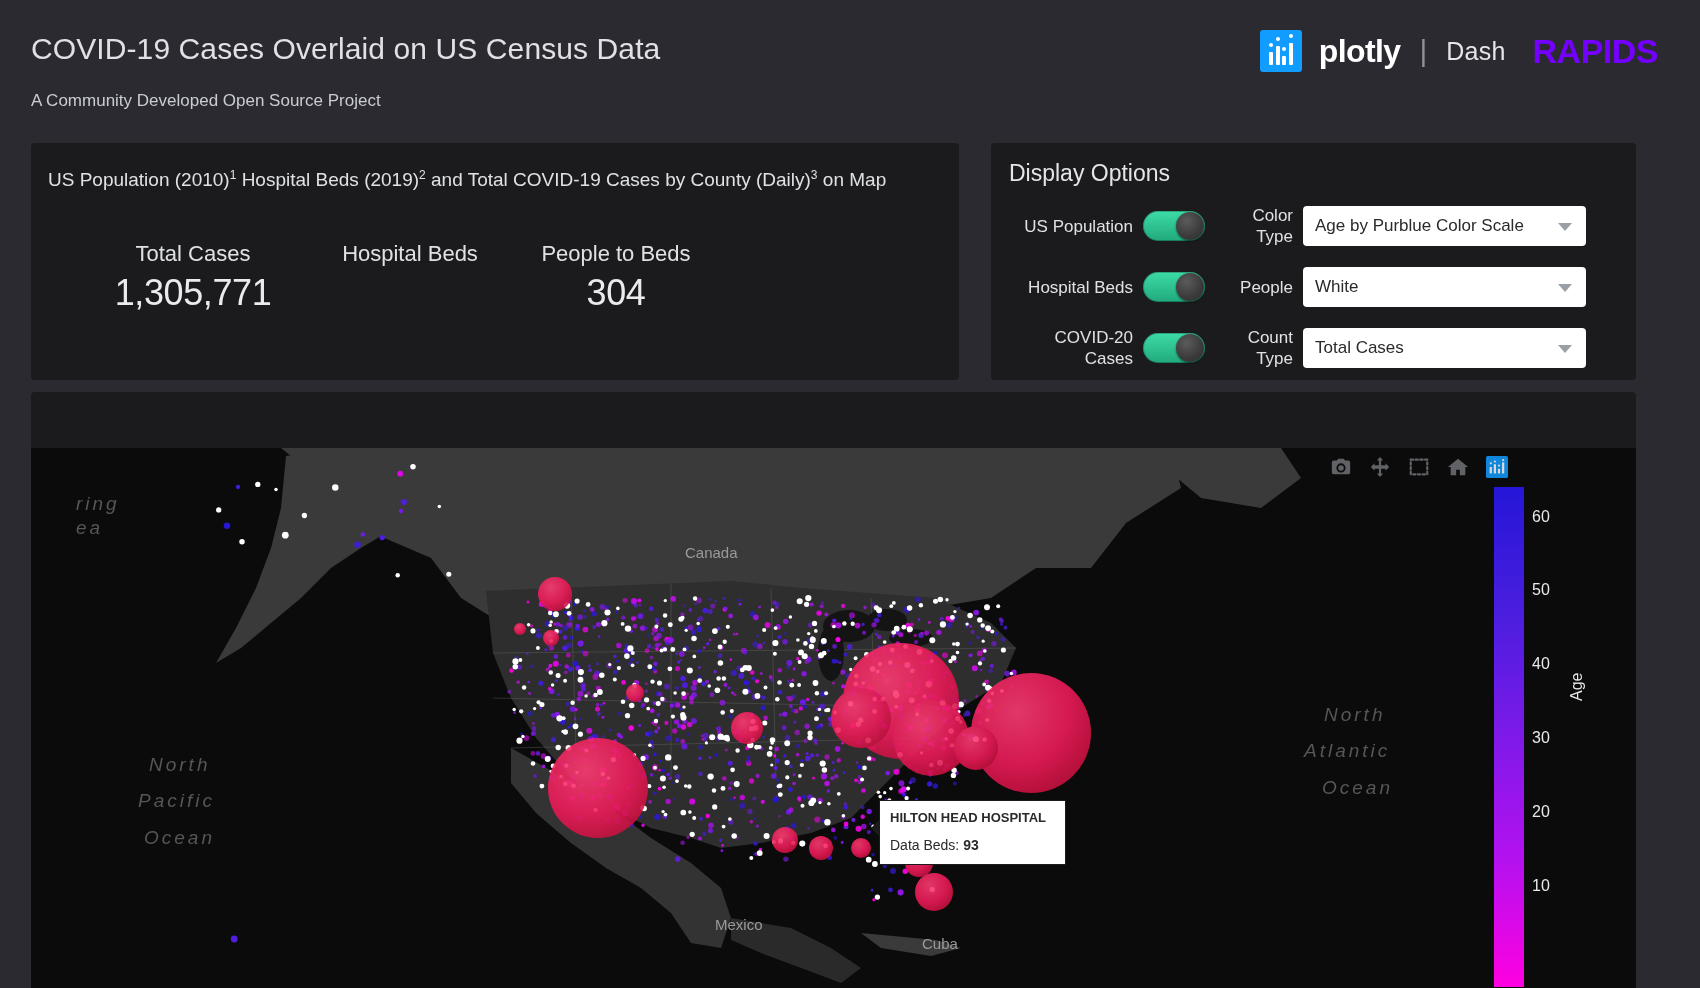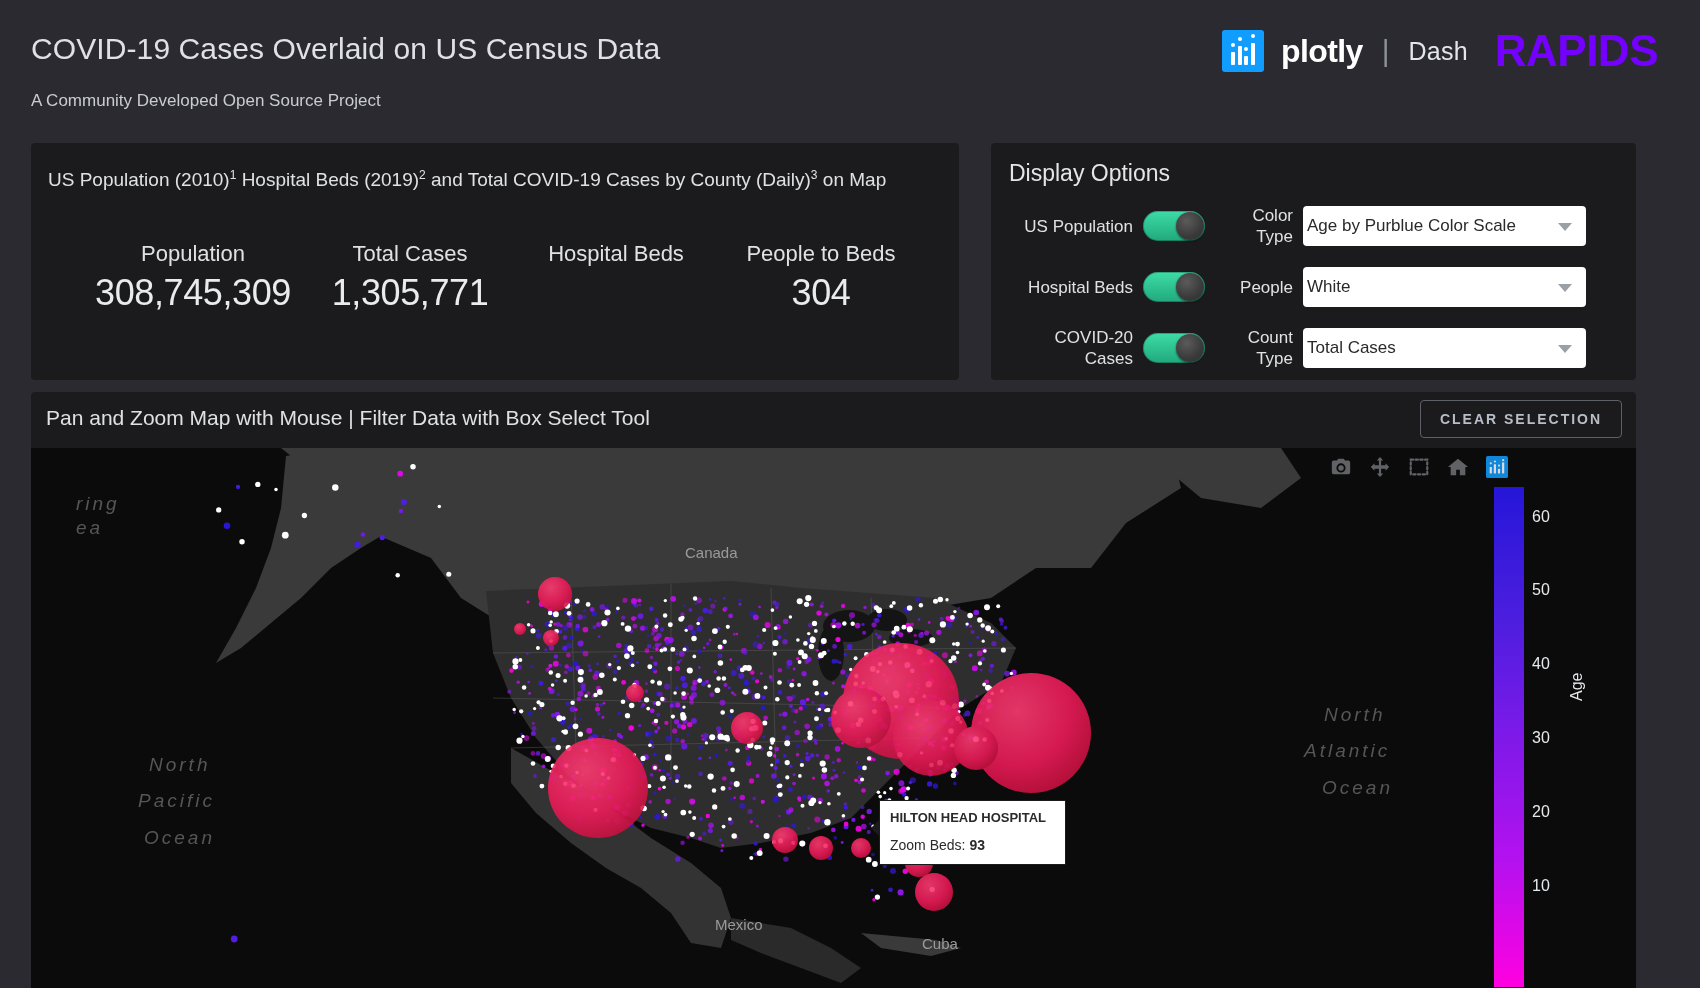--- a/index.html
+++ b/index.html
@@ -36,21 +36,21 @@
     background:#fff; border-radius:50%;
   }
   .pm1 { height: 13px; } .pm1::before { top: -9px; }
   .pm2 { height: 19px; } .pm2::before { top: -9px; }
   .pm3 { height: 9px;  } .pm3::before { top: -9px; }
   .pm4 { height: 22px; } .pm4::before { top: -9px; }
   .plotly-word { font-size: 32px; color: #fff; font-weight: bold; letter-spacing: -.6px; }
   .logo-sep { font-size: 30px; color: #8d9198; font-weight: 300; margin: 0 2px; }
   .dash-word { font-size: 25px; color: #e4e6e9; letter-spacing: .2px; }
   .rapids-word {
-    font-size: 44px; font-weight: bold; color: #7400ff;
+    font-size: 34px; font-weight: bold; color: #7400ff;
     letter-spacing: -.5px; margin-left: 10px;
   }
 
   
   .card { position: absolute; background: #1b1b1d; border-radius: 4px; }
   #stats-card   { left: 31px;  top: 143px; width: 928px; height: 237px; }
   #options-card { left: 991px; top: 143px; width: 645px; height: 237px; }
   #map-card     { left: 31px;  top: 392px; width: 1605px; height: 620px; overflow: hidden; }
 
   .stats-caption {
@@ -85,21 +85,21 @@
   }
   .toggle .knob {
     position: absolute; right: 1px; top: 1px; width: 28px; height: 28px;
     border-radius: 50%;
     background: radial-gradient(circle at 38% 32%, #5b5b5b 0%, #3a3a3a 60%, #2e2e2e 100%);
     box-shadow: 0 1px 2px rgba(0,0,0,.6);
   }
   .opt-rlabel { font-size: 17px; color: #dfe1e5; text-align: right; line-height: 21px; }
   .select {
     width: 283px; height: 40px; background: #fff; border-radius: 4px;
-    display: flex; align-items: center; padding: 0 4px; position: relative;
+    display: flex; align-items: center; padding: 0 12px; position: relative;
   }
   .select span { font-size: 17px; color: #2a2a2a; }
   .caret {
     position: absolute; right: 14px; top: 50%; margin-top: -3px;
     width: 0; height: 0; border-left: 7px solid transparent;
     border-right: 7px solid transparent; border-top: 8px solid #9aa0a6;
   }
 
   
   .map-head { position: absolute; left: 0; top: 0; width: 1605px; height: 56px; }
@@ -178,24 +178,20 @@
       <div class="logo-sep">|</div>
       <div class="dash-word">Dash</div>
       <div class="rapids-word">RAPIDS</div>
     </div>
   </div>
 
   <div class="card" id="stats-card">
     <div class="stats-caption"><span>US Population (2010)</span><sup>1</sup><span> Hospital Beds (2019)</span><sup>2</sup><span> and Total COVID-19 Cases by County (Daily)</span><sup>3</sup><span> on Map</span></div>
     <div class="stats-row">
       <div class="stat">
-        <div class="stat-label">Population</div>
-        <div class="stat-value">308,745,309</div>
-      </div>
-      <div class="stat">
         <div class="stat-label">Total Cases</div>
         <div class="stat-value">1,305,771</div>
       </div>
       <div class="stat">
         <div class="stat-label">Hospital Beds</div>
       </div>
       <div class="stat">
         <div class="stat-label">People to Beds</div>
         <div class="stat-value">304</div>
       </div>
@@ -233,24 +229,20 @@
       <div class="opt-rlabel">Count Type</div>
       <div class="select">
         <span>Total Cases</span>
         <i class="caret"></i>
       </div>
 
     </div>
   </div>
 
   <div class="card" id="map-card">
-    <div class="map-head">
-      <div class="map-title">Pan and Zoom Map with Mouse | Filter Data with Box Select Tool</div>
-      <button class="clear-btn">CLEAR SELECTION</button>
-    </div>
 
     <div class="map-canvas">
 
       <svg class="map-svg" viewBox="0 0 1605 564" preserveAspectRatio="none">
         <defs>
           <radialGradient id="bub" cx="38%" cy="32%" r="72%">
             <stop offset="0%" stop-color="#ff3d73"></stop>
             <stop offset="62%" stop-color="#f01b5a"></stop>
             <stop offset="100%" stop-color="#c9103f"></stop>
           </radialGradient>
@@ -1531,21 +1523,21 @@
       <div class="maplabel" style="left:1273px;top:292px;">Atlantic</div>
       <div class="maplabel" style="left:1291px;top:329px;">Ocean</div>
 
       <div class="countrylabel" style="left:654px;top:96px;">Canada</div>
       <div class="countrylabel" style="left:684px;top:468px;">Mexico</div>
       <div class="countrylabel" style="left:891px;top:487px;">Cuba</div>
 
       <div class="tooltip">
         <div class="tt-arrow"></div>
         <div class="tt-title">HILTON HEAD HOSPITAL</div>
-        <div class="tt-row"><span>Zoom Beds: </span><b>93</b></div>
+        <div class="tt-row"><span>Data Beds: </span><b>93</b></div>
       </div>
 
       <div class="modebar">
         <span class="mb">
           <svg viewBox="0 0 24 24" fill="#6f7276">
               <path d="M9 3l-1.5 2H4a2 2 0 00-2 2v11a2 2 0 002 2h16a2 2 0 002-2V7a2 2 0 00-2-2h-3.5L15 3H9zm3 5a5 5 0 110 10 5 5 0 010-10zm0 2a3 3 0 100 6 3 3 0 000-6z"></path>
             </svg>
         </span>
         <span class="mb">
           <svg viewBox="0 0 24 24" fill="#6f7276">

